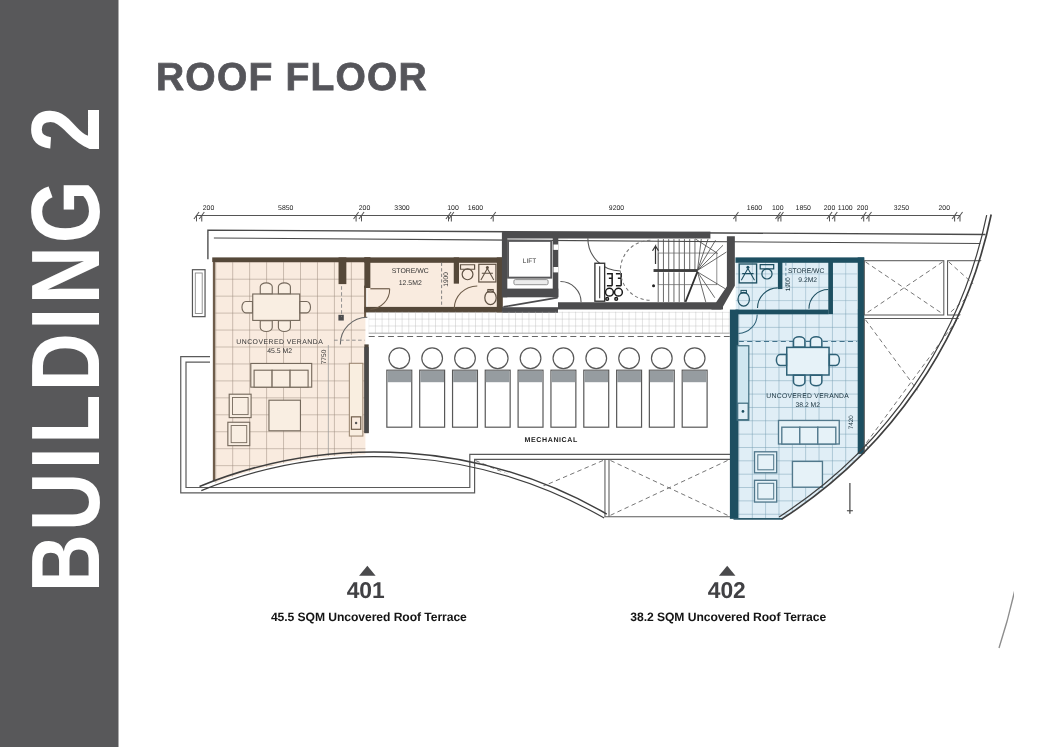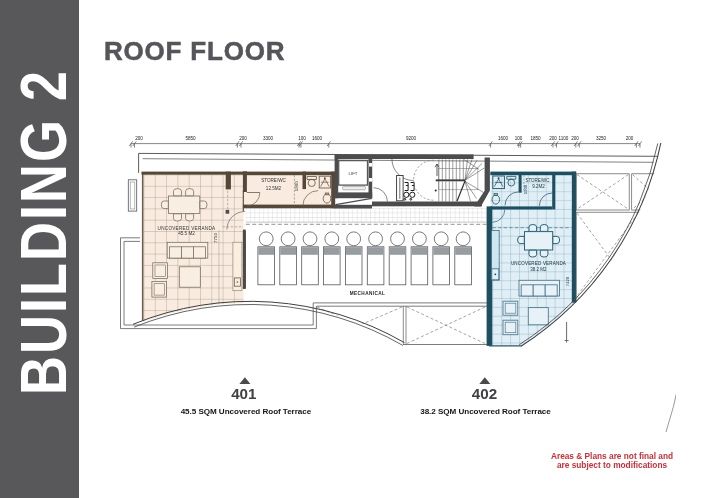--- a/index.html
+++ b/index.html
@@ -10,21 +10,20 @@
   svg text{font-family:"Liberation Sans",sans-serif;}
 </style>
 </head>
 <body>
 <div id="page">
 
   <div id="sidebar"></div>
 
   <div id="title">ROOF FLOOR</div>
 
-  <div id="rednote">Areas &amp; Plans are not final and<br>are subject to modifications</div>
   <svg id="plan" width="705" height="498" viewBox="0 0 705 498" style="position:absolute;left:0;top:0;">
     <defs>
       <pattern id="tileBeige" width="11.3" height="11.3" patternUnits="userSpaceOnUse" x="143.5" y="174.5">
         <path d="M11.3,0H0V11.3" fill="none" stroke="#9d8d7f" stroke-width="0.7"></path>
       </pattern>
       <pattern id="tileBlue" width="8.9" height="8.9" patternUnits="userSpaceOnUse" x="492.3" y="209">
         <path d="M8.9,0H0V8.9" fill="none" stroke="#6e98ad" stroke-width="0.6"></path>
       </pattern>
       <pattern id="corrGrid" width="4.45" height="4.6" patternUnits="userSpaceOnUse" x="245.5" y="207.8">
         <path d="M4.45,0H0V4.6" fill="none" stroke="#b5b5b5" stroke-width="0.5"></path>

